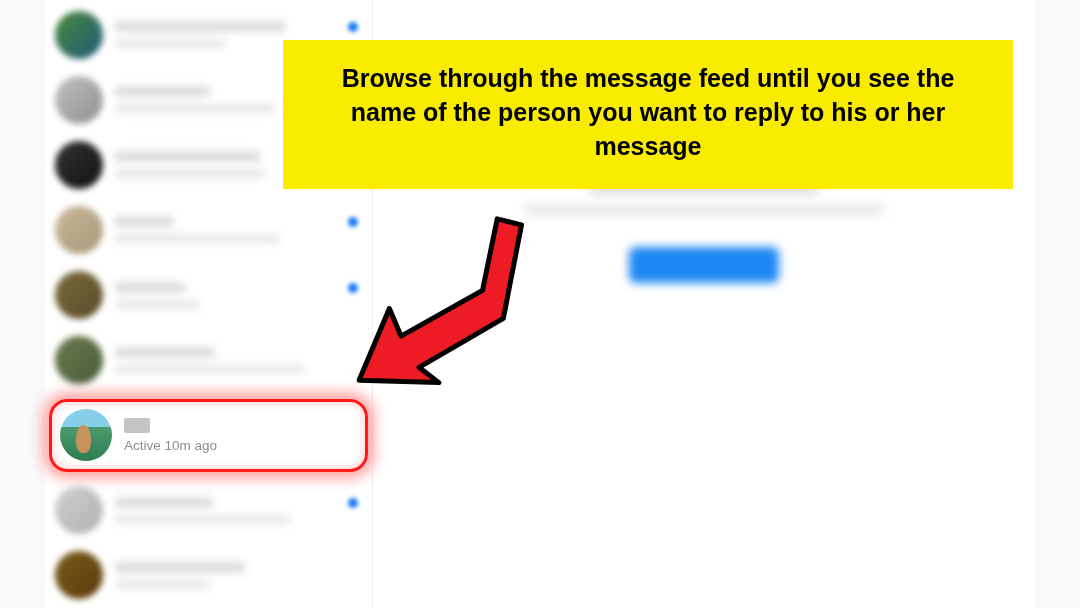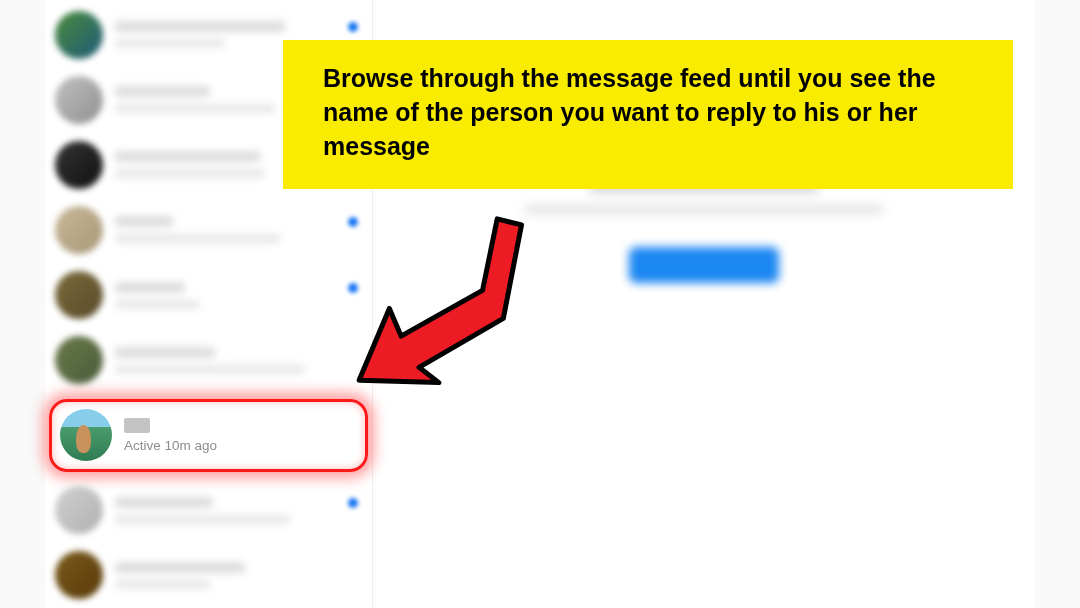--- a/index.html
+++ b/index.html
@@ -66,21 +66,21 @@
       display:flex;flex-direction:column;align-items:center;padding-top:180px;
     }
     .center-blob{width:230px;height:14px;background:#ddd;border-radius:4px;margin-bottom:10px}
     .center-blob2{width:360px;height:11px;background:#e8e8e8;border-radius:4px;margin-bottom:32px}
     .center-btn{width:150px;height:36px;background:#1b87f3;border-radius:7px}
     
     
     .callout{
       position:absolute;left:283px;top:40px;width:730px;
       background:#f9ec00;padding:22px 40px 26px;
-      font-size:25px;font-weight:800;line-height:1.35;
+      font-size:25px;font-weight:800;text-align:center;line-height:1.35;
       color:#000;z-index:10;
     }
     
     
     .arrow{
       position:absolute;left:350px;top:195px;z-index:9;
       transform:rotate(14deg);
     }
   </style>
 </head>

